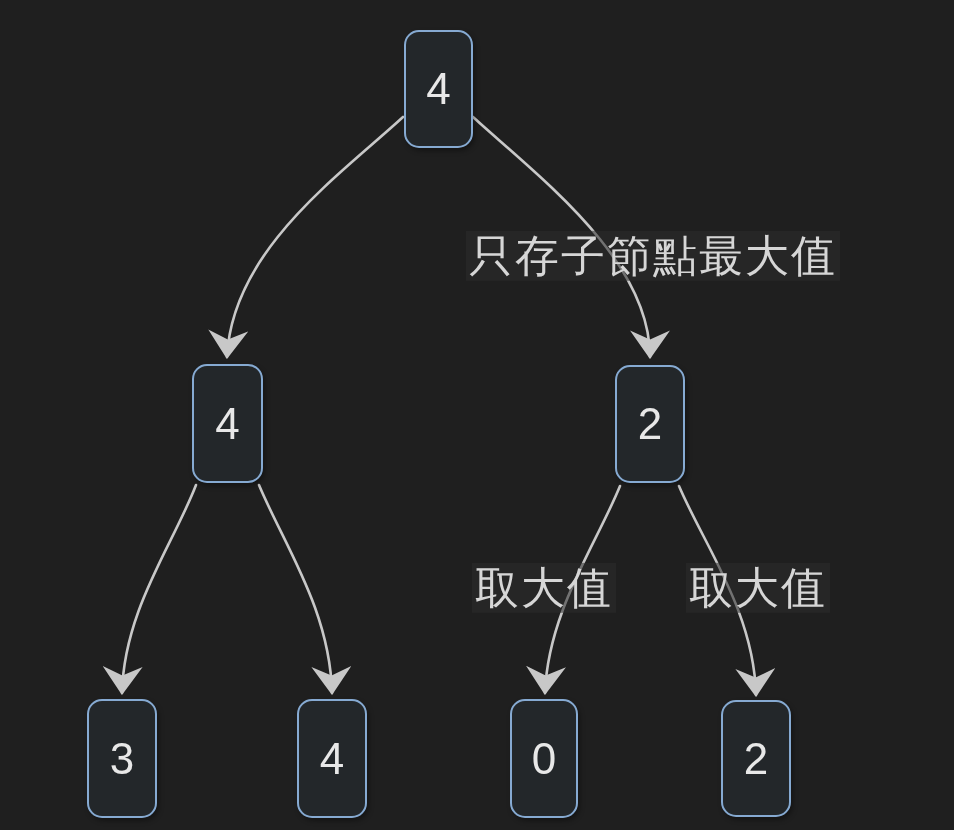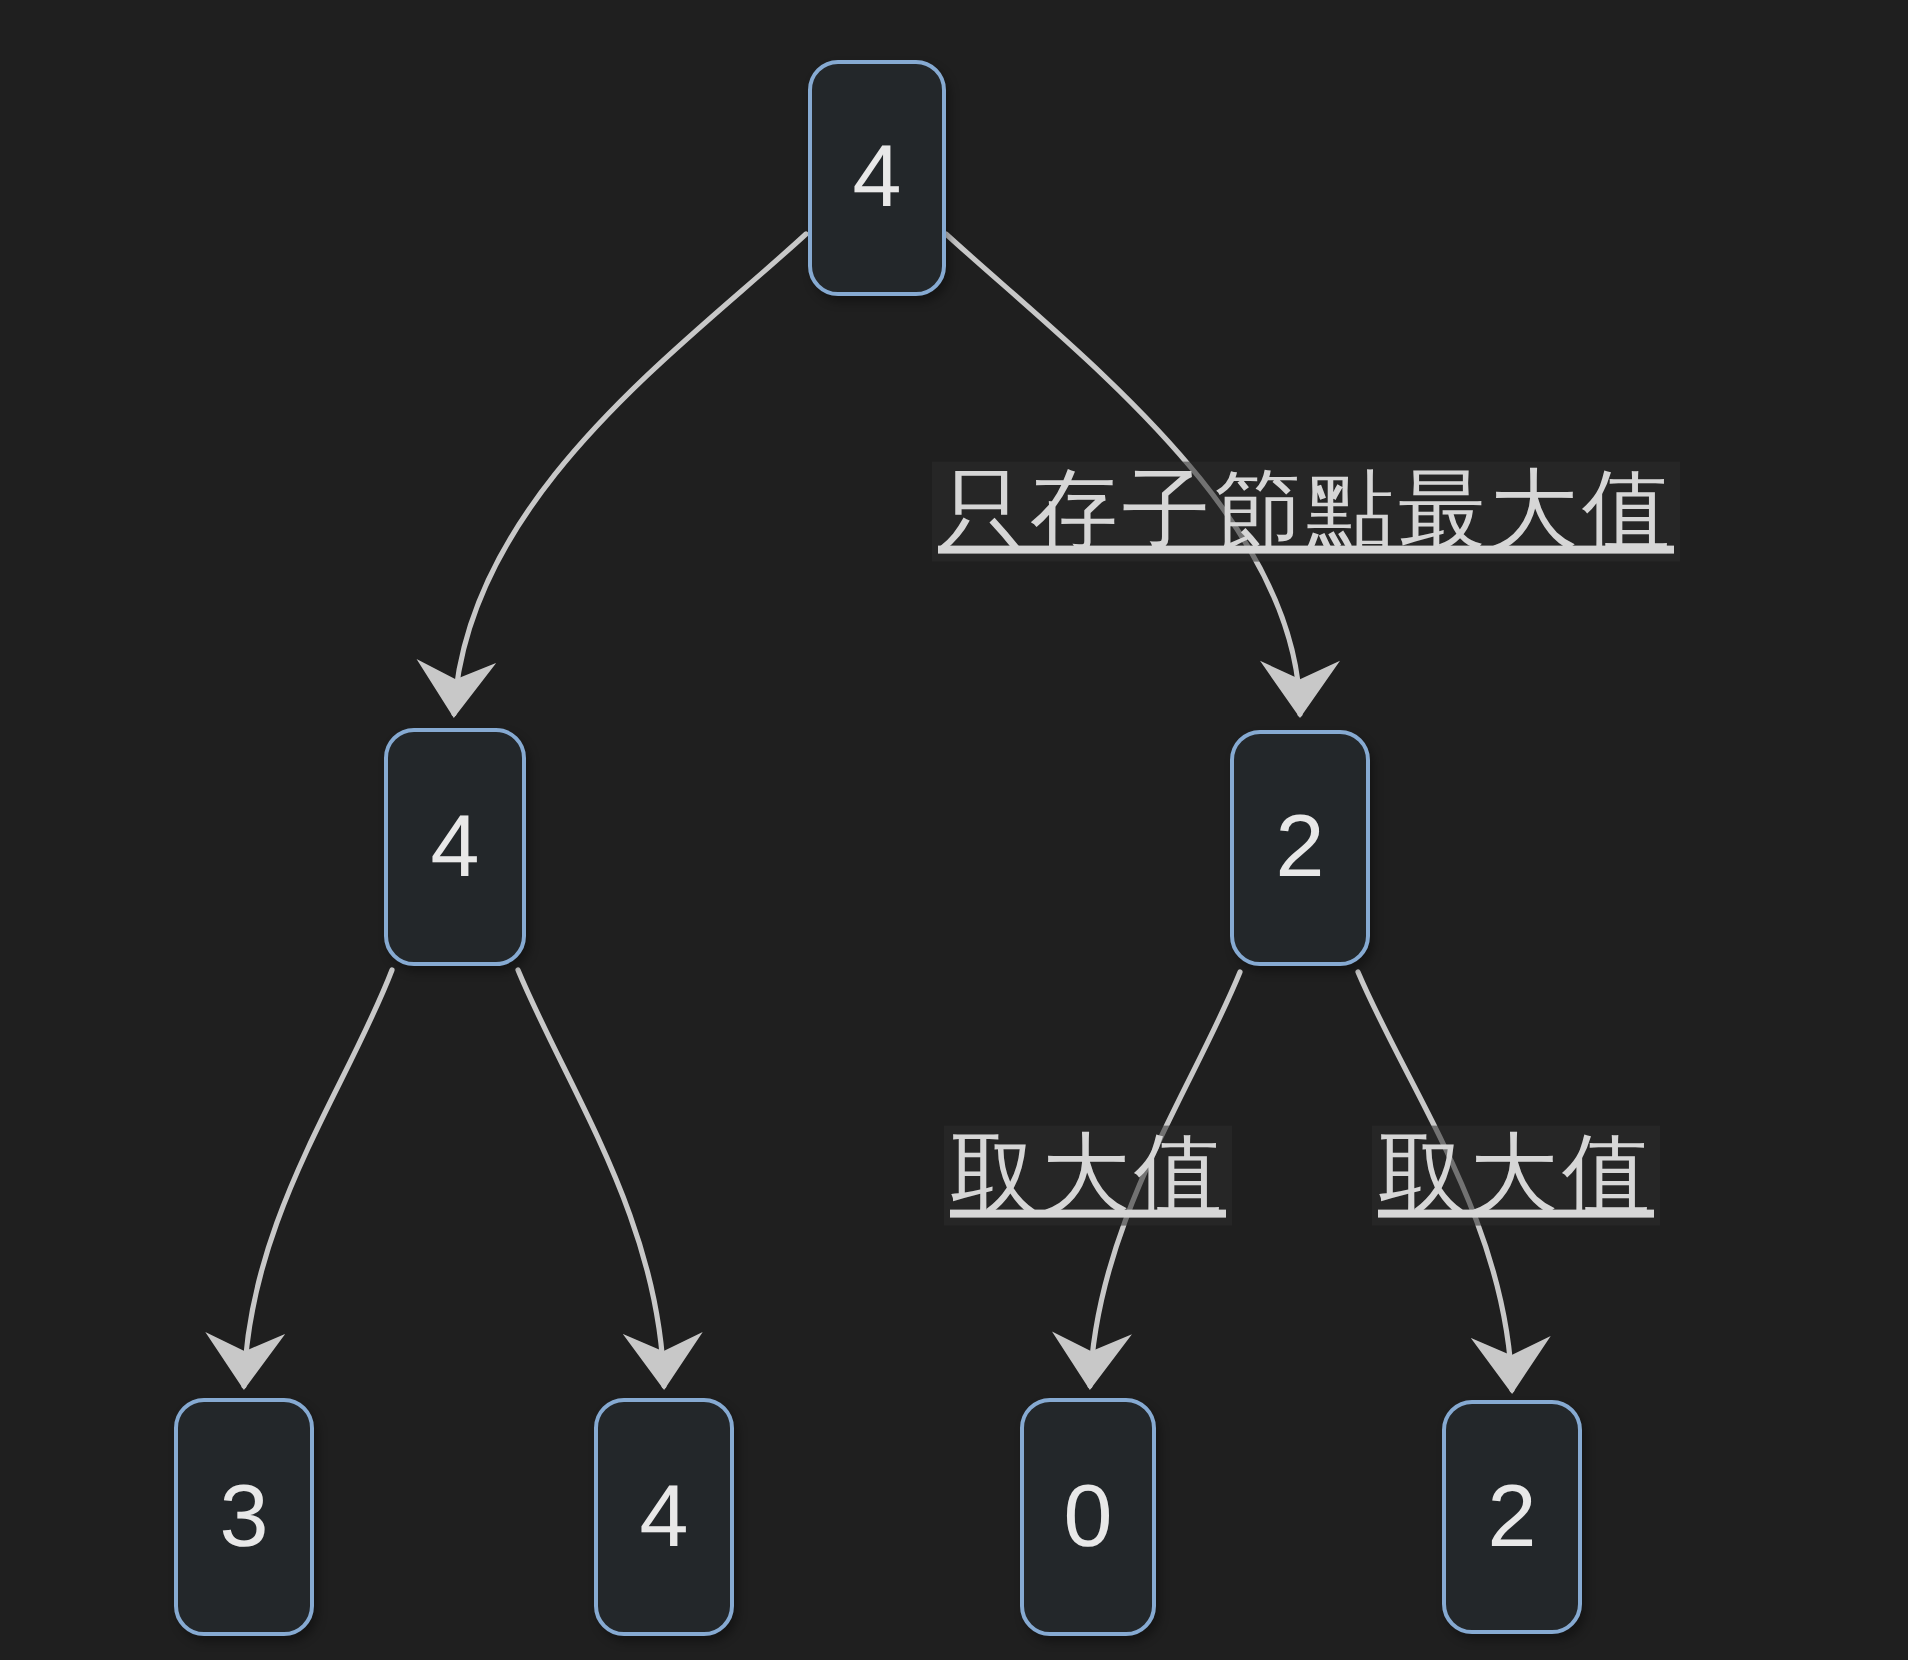--- a/index.html
+++ b/index.html
@@ -53,21 +53,20 @@
     position:absolute;
     transform:translate(-50%,-50%);
     color:var(--label-text);
     background:var(--label-bg);
     font-size:44px;
     line-height:1.1;
     letter-spacing:2px;
     padding:1px 3px;
     white-space:nowrap;
     user-select:none;
-    text-decoration:underline;
   }
   .label-main{left:653px;top:256px;}
   .label-take-left{left:544px;top:588px;}
   .label-take-right{left:758px;top:588px;}
 </style>
 </head>
 <body>
 
 <div class="canvas">
 

